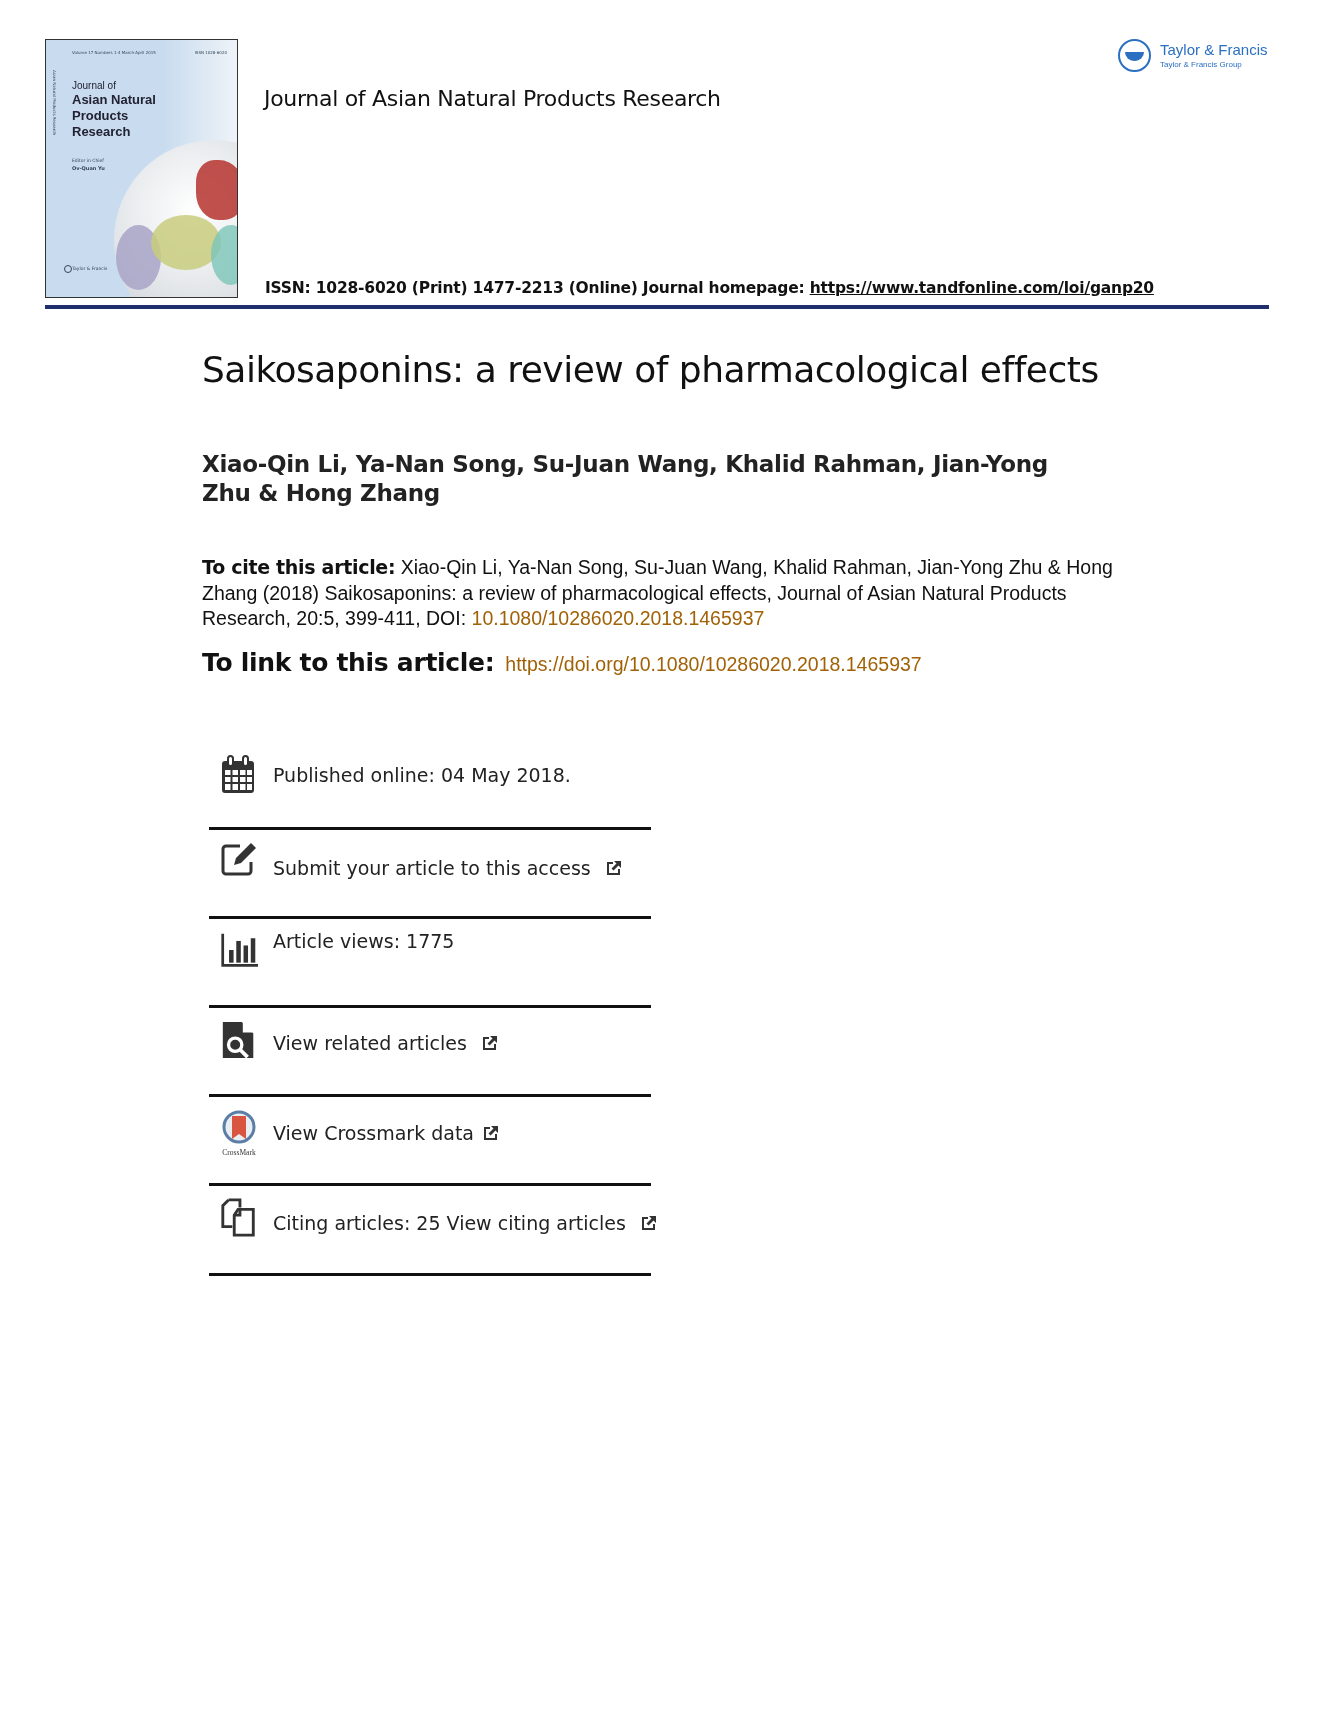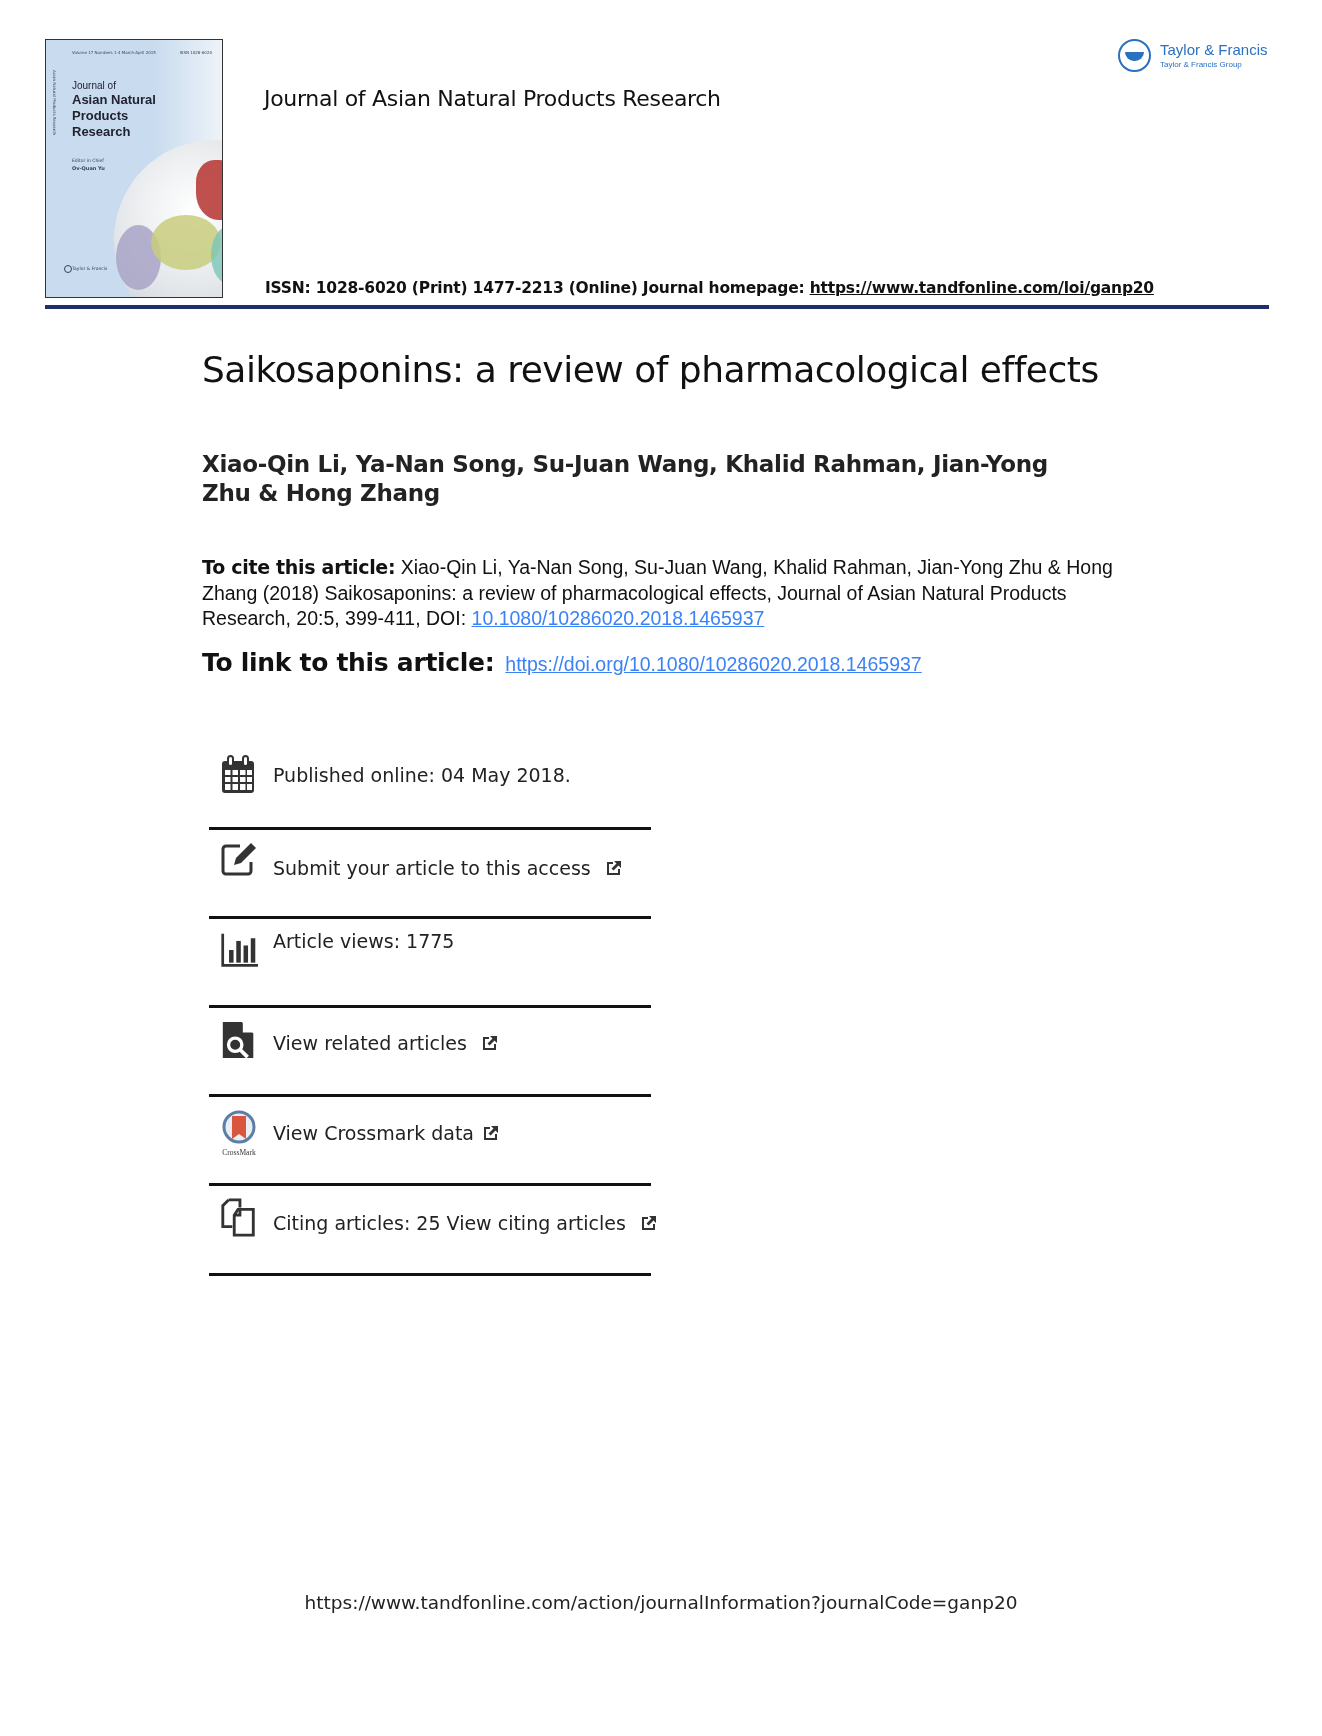--- a/index.html
+++ b/index.html
@@ -1,21 +1,21 @@
 <!DOCTYPE html>
 <html><head>
 <meta charset="utf-8">
 <style>
   html, body { margin: 0; padding: 0; background: #ffffff; }
   body { width: 1322px; height: 1736px; position: relative; overflow: hidden;
          font-family: "DejaVu Sans", sans-serif; color: #111; }
   .abs { position: absolute; }
 
   
-  .cover { left: 45px; top: 39px; width: 178px; height: 259px; border: 1px solid #333;
+  .cover { left: 45px; top: 39px; width: 193px; height: 259px; border: 1px solid #333;
            background: linear-gradient(90deg, #c9dcef 0%, #c9dcef 62%, #eef3f8 100%);
            overflow: hidden; box-sizing: border-box; }
   .cover .vol { left: 26px; top: 10px; font-size: 4px; color: #345; }
   .cover .issn { right: 10px; top: 10px; font-size: 4px; color: #345; }
   .cover .spine { left: 5px; top: 30px; width: 6px; height: 220px; font-size: 4px; color: #345;
                   writing-mode: vertical-rl; }
   .cover .t1 { left: 26px; top: 40px; font-size: 10px; color: #223; font-family: "Liberation Sans", sans-serif; }
   .cover .t2 { left: 26px; top: 52px; font-size: 13px; font-weight: bold; color: #223; line-height: 16px;
                font-family: "Liberation Sans", sans-serif; width: 100px; }
   .cover .ed1 { left: 26px; top: 118px; font-size: 4.5px; color: #345; }
@@ -53,21 +53,21 @@
   .blue-rule { left: 45px; top: 305px; width: 1224px; height: 4px; background: #1f2f6e; }
 
   .article-title { left: 202px; top: 349px; font-size: 36px; color: #111; white-space: nowrap;
                    letter-spacing: -0.5px; }
   .authors { left: 202px; top: 450px; font-size: 23px; font-weight: bold; color: #222; line-height: 29px;
              width: 900px; letter-spacing: -0.3px; }
 
   .cite { left: 202px; top: 555px; width: 920px; font-size: 19.5px; line-height: 25.5px; color: #111;
           font-family: "Liberation Sans", sans-serif; }
   .cite .lbl { font-weight: bold; font-family: "DejaVu Sans", sans-serif; font-size: 19px; letter-spacing: -0.3px; }
-  .cite a, .link a { color: #3b82f6; text-decoration: underline; }
+  .cite a, .link a { color: #a16207; }
   .link { left: 202px; top: 648px; font-size: 19.5px; color: #111; white-space: nowrap;
           font-family: "Liberation Sans", sans-serif; }
   .link .lbl { font-weight: bold; font-family: "DejaVu Sans", sans-serif; font-size: 25px; letter-spacing: -0.3px; }
 
   .info-row { left: 209px; width: 442px; height: 70px; }
   .info-row .icon { position: absolute; left: 11px; width: 38px; height: 40px; }
   .info-row .txt { position: absolute; left: 64px; font-size: 19px; color: #222; white-space: nowrap; }
   .info-row .ext { display: inline-block; margin-left: 8px; vertical-align: -2px; }
   .rule { left: 209px; width: 442px; height: 2.5px; background: #111; }
 
@@ -212,14 +212,13 @@
     <span>Citing articles: 25 View citing articles</span>
     <svg class="ext" width="17" height="17" viewBox="0 0 17 17">
       <path d="M8 3 H3 v11 h11 v-5" fill="none" stroke="#333" stroke-width="2"></path>
       <path d="M9 1 h7 v7 l-2.5 -2.5 l-5 5 l-2 -2 l5 -5 z" fill="#333"></path>
     </svg>
   </span>
 </div>
 <div class="abs rule" style="top:1273px;"></div>
 
 <div class="abs footer">
-  <div>https://www.tandfonline.com/action/journalInformation?journalCode=ganp20</div>
 </div>
 
 </body></html>

